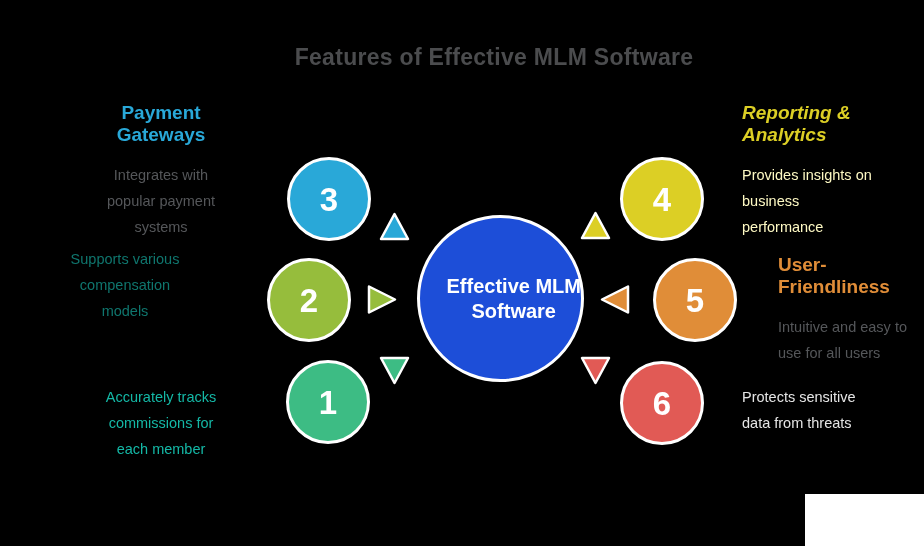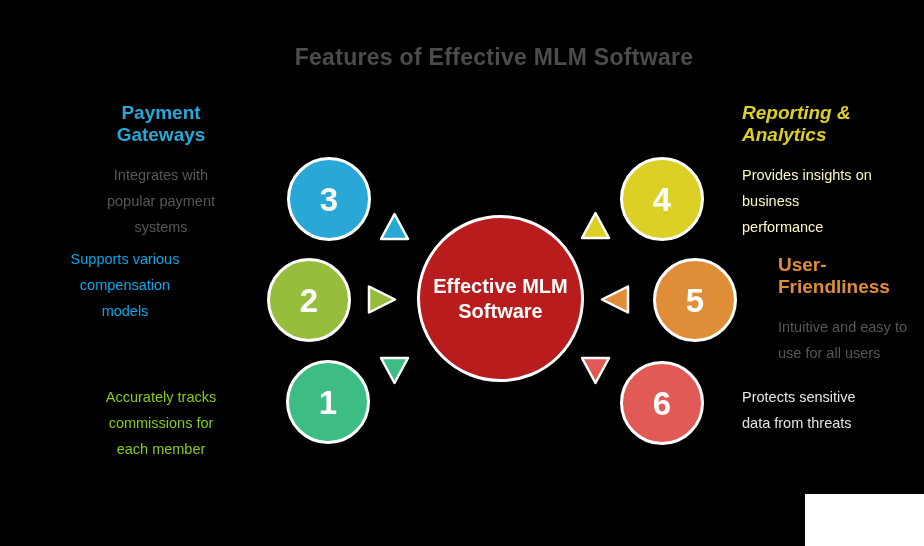--- a/index.html
+++ b/index.html
@@ -73,27 +73,27 @@
 
   <div class="feature-block align-right pos-block-pg">
     <div class="feature-heading" style="color: rgb(41, 168, 216);">Payment
 Gateways</div>
     <div class="feature-desc" style="color: rgb(85, 87, 90);">Integrates with
 popular payment
 systems</div>
   </div>
 
   <div class="feature-block align-right pos-block-mlm">
-    <div class="feature-desc" style="color: #0ea5e9;">Supports various
+    <div class="feature-desc" style="color: #0f766e;">Supports various
 compensation
 models</div>
   </div>
 
   <div class="feature-block align-right pos-block-ct">
-    <div class="feature-desc" style="color: #84cc16;">Accurately tracks
+    <div class="feature-desc" style="color: #14b8a6;">Accurately tracks
 commissions for
 each member</div>
   </div>
 
   <div class="feature-block align-left pos-block-ra">
     <div class="feature-heading" style="color: rgb(220, 207, 37); font-style: italic;">Reporting &amp;
 Analytics</div>
     <div class="feature-desc" style="color: #fef9c3;">Provides insights on
 business
 performance</div>
@@ -123,21 +123,21 @@
   <div class="node pos-node-4" style="background-color: rgb(220, 207, 37);">
     <span class="node-number" style="color: rgb(255, 255, 255);">4</span>
   </div>
   <div class="node pos-node-5" style="background-color: rgb(224, 141, 56);">
     <span class="node-number" style="color: rgb(255, 255, 255);">5</span>
   </div>
   <div class="node pos-node-6" style="background-color: rgb(225, 90, 85);">
     <span class="node-number" style="color: rgb(255, 255, 255);">6</span>
   </div>
 
-  <div class="center-node" style="background-color: #b91c1c;">
+  <div class="center-node" style="background-color: #1d4ed8; justify-content: flex-end;">
     <span class="center-label" style="color: rgb(255, 255, 255);">Effective MLM
 Software</span>
   </div>
 
   <svg class="arrow pos-arrow-3" width="31" height="29" viewBox="0 0 31 29">
     <polygon points="15.5,2 29,27 2,27" fill="#29a8d8"></polygon>
   </svg>
   <svg class="arrow pos-arrow-2" width="30" height="31" viewBox="0 0 30 31">
     <polygon points="2,2.5 28,15.5 2,28.5" fill="#96bd3c"></polygon>
   </svg>

